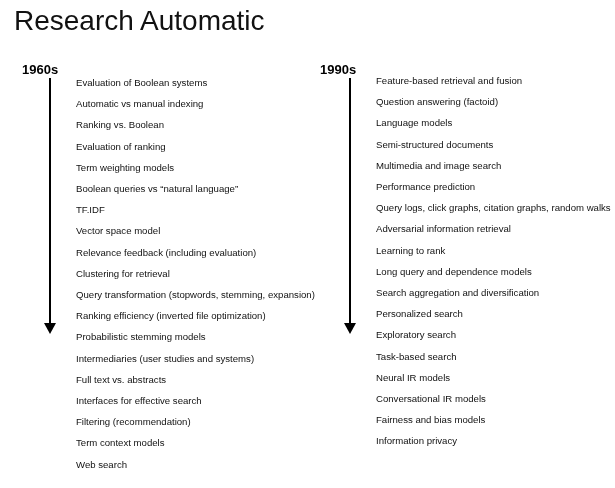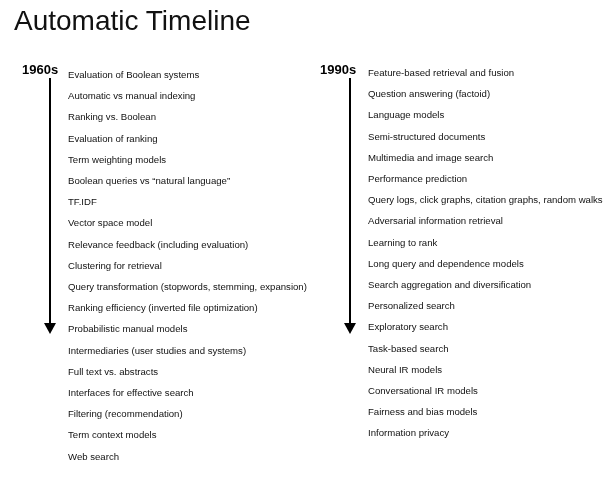--- a/index.html
+++ b/index.html
@@ -63,60 +63,60 @@
   }
   .arrow-left { left: 44px; top: 78px; height: 256px; }
   .arrow-left .shaft { height: 246px; }
   .arrow-left .head { top: 245px; }
   .arrow-right { left: 344px; top: 78px; height: 256px; }
   .arrow-right .shaft { height: 246px; }
   .arrow-right .head { top: 245px; }
 
   .items {
     position: absolute;
-    margin: 0;
+    margin: 8px;
     padding: 0;
     list-style: none;
   }
   .items-left { left: 68px; top: 64px; width: 246px; }
   .items-right { left: 368px; top: 62px; width: 250px; }
   .items li {
     font-size: 9.6px;
     line-height: 21.2px;
     color: #111111;
     white-space: nowrap;
     font-family: "Liberation Sans", sans-serif;
   }
 </style>
 </head>
 <body>
 
 <div class="slide">
 
-  <div class="title">Automatic Timeline</div>
+  <div class="title">Research Automatic</div>
 
   <div class="decade decade-left">1960s</div>
   <div class="arrow arrow-left">
     <div class="shaft"></div>
     <div class="head"></div>
   </div>
   <ul class="items items-left">
     <li>Evaluation of Boolean systems</li>
     <li>Automatic vs manual indexing</li>
     <li>Ranking vs. Boolean</li>
     <li>Evaluation of ranking</li>
     <li>Term weighting models</li>
     <li>Boolean queries vs “natural language”</li>
     <li>TF.IDF</li>
     <li>Vector space model</li>
     <li>Relevance feedback (including evaluation)</li>
     <li>Clustering for retrieval</li>
     <li>Query transformation (stopwords, stemming, expansion)</li>
     <li>Ranking efficiency (inverted file optimization)</li>
-    <li>Probabilistic manual models</li>
+    <li>Probabilistic stemming models</li>
     <li>Intermediaries (user studies and systems)</li>
     <li>Full text vs. abstracts</li>
     <li>Interfaces for effective search</li>
     <li>Filtering (recommendation)</li>
     <li>Term context models</li>
     <li>Web search</li>
   </ul>
 
   <div class="decade decade-right">1990s</div>
   <div class="arrow arrow-right">

